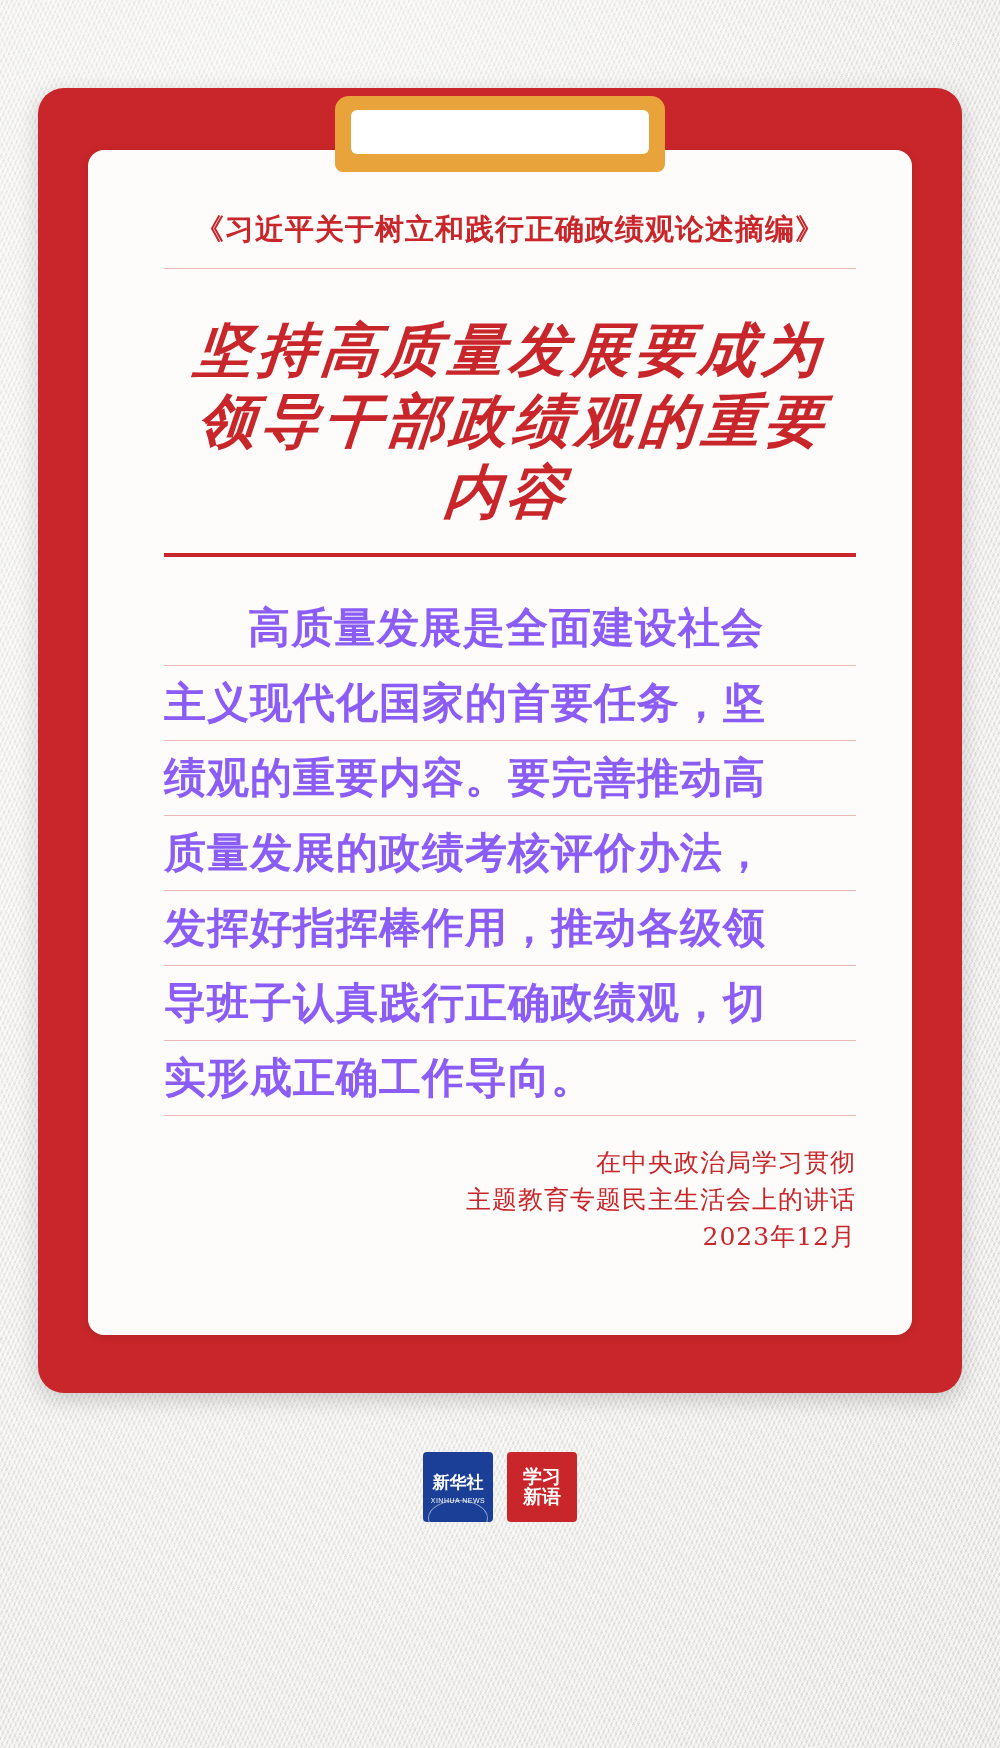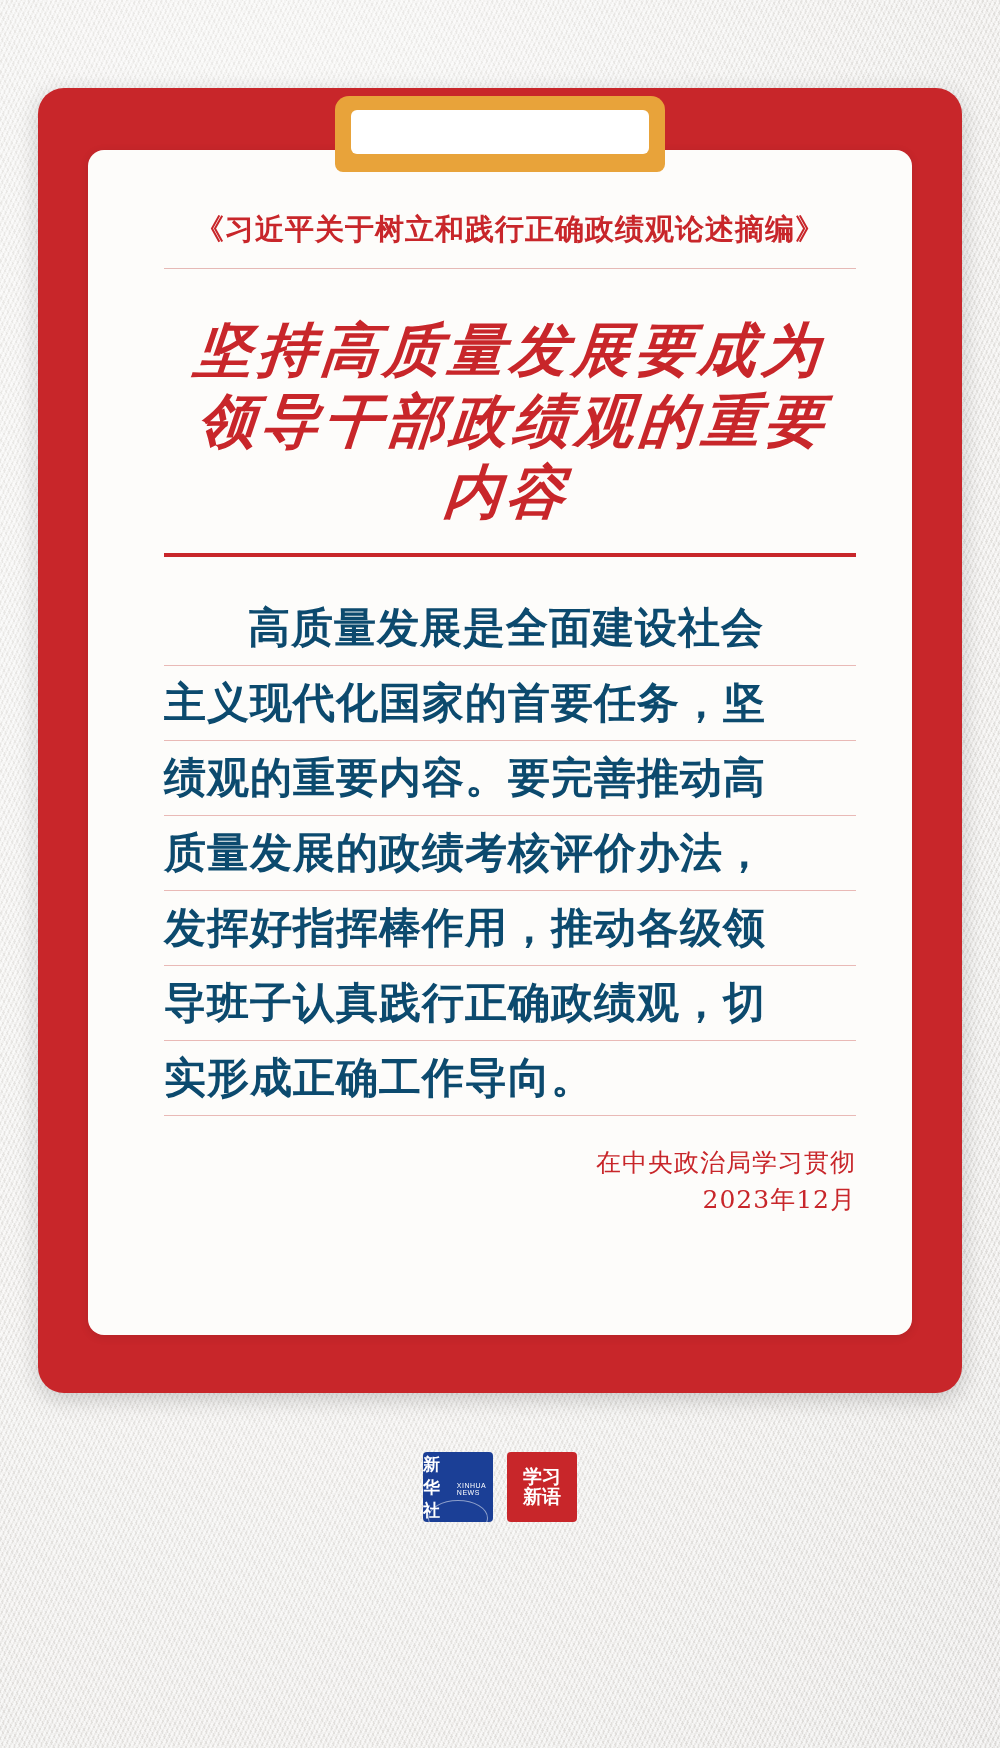--- a/index.html
+++ b/index.html
@@ -124,21 +124,21 @@
     margin: 26px auto 0 auto;
     width: 100%;
     height: 4px;
     background: #c8262a;
   }
 
   .body-text {
     margin-top: 34px;
   }
   .body-line {
-    color: #0c4a6e;
+    color: #8b5cf6;
     font-size: 42px;
     line-height: 74px;
     font-weight: bold;
     letter-spacing: 1px;
     border-bottom: 1px solid #e9b9b6;
     height: 74px;
     white-space: nowrap;
     font-family: "DejaVu Sans", "Liberation Sans", sans-serif;
   }
   .body-line.indent {
@@ -167,21 +167,21 @@
     align-items: center;
     gap: 14px;
   }
   .logo-xinhua {
     width: 70px;
     height: 70px;
     background: #1b3f96;
     border-radius: 4px;
     position: relative;
     display: flex;
-    flex-direction: row;
+    flex-direction: column;
     align-items: center;
     justify-content: center;
     color: #fff;
     overflow: hidden;
   }
   .logo-xinhua .cn {
     font-size: 17px;
     font-weight: bold;
     letter-spacing: 0px;
     font-family: "DejaVu Sans", "Liberation Sans", sans-serif;
@@ -249,20 +249,21 @@
         <div class="body-line">主义现代化国家的首要任务，坚</div>
         <div class="body-line">绩观的重要内容。要完善推动高</div>
         <div class="body-line">质量发展的政绩考核评价办法，</div>
         <div class="body-line">发挥好指挥棒作用，推动各级领</div>
         <div class="body-line">导班子认真践行正确政绩观，切</div>
         <div class="body-line">实形成正确工作导向。</div>
       </div>
 
       <div class="source">
         <div class="source-line">在中央政治局学习贯彻</div>
+        <div class="source-line">主题教育专题民主生活会上的讲话</div>
         <div class="source-line">2023年12月</div>
       </div>
 
     </div>
   </div>
 </div>
 
 <div class="footer">
   <div class="logo-xinhua">
     <div class="cn">新华社</div>

